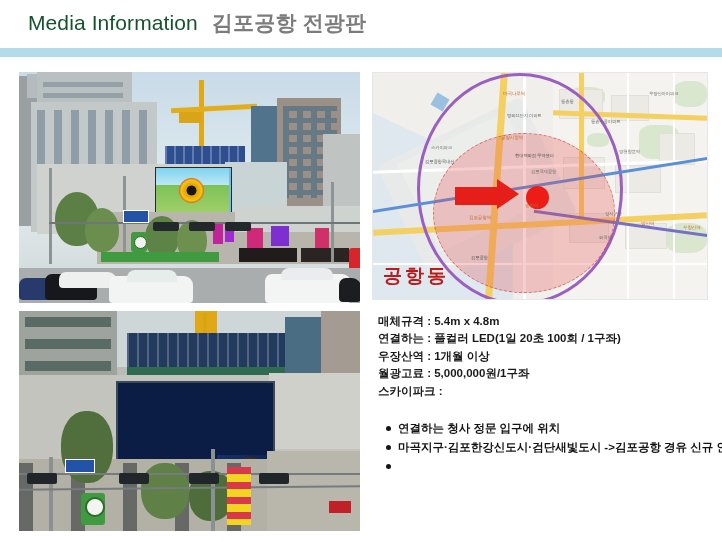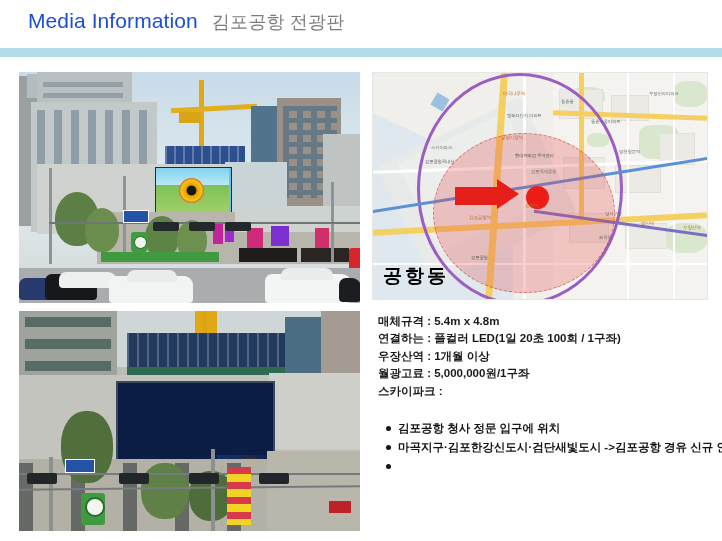--- a/index.html
+++ b/index.html
@@ -7,22 +7,22 @@
     width:722px;height:541px;
     background:#ffffff;
     font-family:"Liberation Sans","DejaVu Sans",sans-serif;
     overflow:hidden;
     position:relative;
   }
 
   
   #header{position:absolute;left:0;top:0;width:722px;height:48px;}
   #title-wrap{position:absolute;left:28px;top:9px;display:flex;align-items:baseline;gap:14px;white-space:nowrap;}
-  #title-en{font-size:21px;color:#1d4ed8;font-weight:400;letter-spacing:.1px;}
-  #title-ko{font-size:18px;color:#7c7c7c;font-weight:400;letter-spacing:.2px;}
+  #title-en{font-size:21px;color:#14532d;font-weight:400;letter-spacing:.1px;}
+  #title-ko{font-size:21px;color:#7c7c7c;font-weight:700;letter-spacing:.2px;}
   #header-rule{position:absolute;left:0;top:48px;width:722px;height:9px;background:#b4dbe8;}
 
   
   .panel{position:absolute;overflow:hidden;background:#dfe3e4;}
 
   
   #photo-top{left:19px;top:72px;width:341px;height:231px;
     background:linear-gradient(#cfe0ea 0%,#dbe7ee 38%,#e3ebef 55%,#cfd6d6 100%);}
   .ph-sky{position:absolute;left:0;top:0;width:100%;height:100px;
     background:linear-gradient(#c8dbe8,#dde8ee);}
@@ -218,21 +218,21 @@
   #m-circle{position:absolute;left:60px;top:60px;width:180px;height:158px;border-radius:50%;
      background:rgba(226,70,70,.27);border:1px dashed rgba(200,40,40,.55);}
   #m-arrow-b{position:absolute;left:82px;top:114px;width:44px;height:18px;background:#e61e19;}
   #m-arrow-h{position:absolute;left:124px;top:106px;width:0;height:0;
      border-top:15px solid transparent;border-bottom:15px solid transparent;border-left:22px solid #e61e19;}
   #m-dot{position:absolute;left:153px;top:113px;width:23px;height:23px;border-radius:50%;background:#ee1c16;}
   
   .mlab{position:absolute;color:#6b6b6b;font-size:4.4px;white-space:nowrap;letter-spacing:-.2px;}
   .mlab-d{color:#555;}
   .mlab-r{color:#c06a2a;font-size:4.6px;}
-  #m-watermark{position:absolute;left:10px;top:190px;color:#000000;font-size:19px;font-weight:700;letter-spacing:3px;}
+  #m-watermark{position:absolute;left:10px;top:190px;color:#b91c1c;font-size:19px;font-weight:700;letter-spacing:3px;}
 
   
   #spec{position:absolute;left:378px;top:313px;width:340px;}
   .spec-line{font-size:11.5px;color:#1a1a1a;font-weight:700;line-height:17.4px;white-space:nowrap;}
   #bullets{position:absolute;left:386px;top:419px;width:336px;}
   .bullet-row{display:flex;align-items:flex-start;gap:7px;line-height:19px;}
   .bullet-dot{width:5px;height:5px;background:#151515;border-radius:50%;margin-top:7px;flex:0 0 5px;}
   .bullet-txt{font-size:11.5px;color:#141414;font-weight:700;white-space:nowrap;}
 </style>
 </head>
@@ -420,21 +420,21 @@
   <div class="spec-line">매체규격 : 5.4m x 4.8m</div>
   <div class="spec-line">연결하는 : 풀컬러 LED(1일 20초 100회 / 1구좌)</div>
   <div class="spec-line">우장산역 : 1개월 이상</div>
   <div class="spec-line">월광고료 : 5,000,000원/1구좌</div>
   <div class="spec-line">스카이파크 :</div>
 </div>
 
 <div id="bullets">
   <div class="bullet-row">
     <span class="bullet-dot"></span>
-    <span class="bullet-txt">김포공항 청사 정문 입구에 위치</span>
+    <span class="bullet-txt">연결하는 청사 정문 입구에 위치</span>
   </div>
   <div class="bullet-row">
     <span class="bullet-dot"></span>
     <span class="bullet-txt">마곡지구·김포한강신도시·검단새빛도시 -&gt;김포공항 경유 신규 인구 급증</span>
   </div>
   <div class="bullet-row">
     <span class="bullet-dot"></span>
   </div>
 </div>
 

